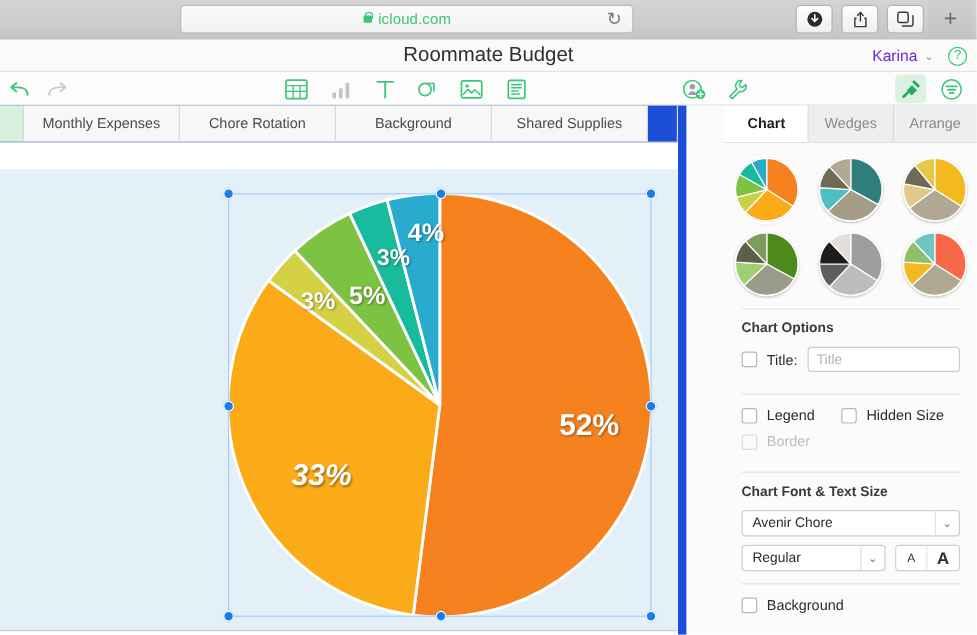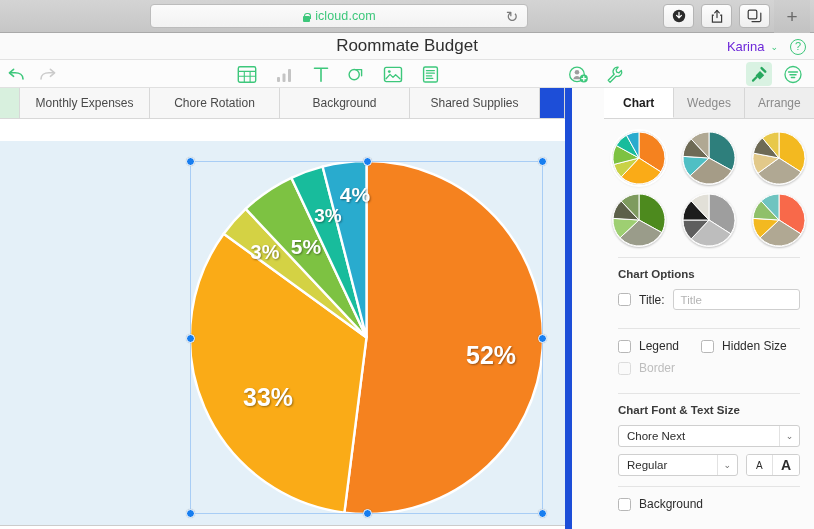--- a/index.html
+++ b/index.html
@@ -17,21 +17,21 @@
     position: absolute; left: 0; top: 0; width: 814px; height: 33px;
     background: linear-gradient(#d4d4d4, #c6c6c6);
     border-bottom: 1px solid #a9a9a9;
   }
   .url-field {
     position: absolute; left: 150px; top: 4px; width: 378px; height: 24px;
     background: linear-gradient(#fbfbfb,#f2f2f2);
     border: 1px solid #bcbcbc; border-radius: 4px;
     display: flex; align-items: center; justify-content: center;
   }
-  .url-inner { display: flex; align-items: flex-end; gap: 4px; }
+  .url-inner { display: flex; align-items: flex-start; gap: 4px; }
   .lock-ico { width: 9px; height: 11px; position: relative; }
   .lock-ico::before {
     content: ""; position: absolute; left: 1px; top: 4px; width: 7px; height: 6px;
     background: #3dc77b; border-radius: 1px;
   }
   .lock-ico::after {
     content: ""; position: absolute; left: 2.2px; top: 0.5px; width: 4.5px; height: 5px;
     border: 1.5px solid #3dc77b; border-bottom: none;
     border-radius: 3px 3px 0 0;
   }
@@ -338,21 +338,21 @@
       <svg id="pie-svg" width="353" height="353" viewBox="0 0 353 353">
           <path d="M 176.5 176.5 L 176.5 0 A 176.5 176.5 0 1 1 154.37868427590027 351.60824478200533 Z" fill="#F5821F" stroke="#ffffff" stroke-width="2.4"></path>
           <path d="M 176.5 176.5 L 154.37868427590027 351.60824478200533 A 176.5 176.5 0 0 1 33.70850049282183 72.75590297037846 Z" fill="#FAAB17" stroke="#ffffff" stroke-width="2.4"></path>
           <path d="M 176.5 176.5 L 33.70850049282183 72.75590297037846 A 176.5 176.5 0 0 1 55.67743580358646 47.837037260120866 Z" fill="#D4D244" stroke="#ffffff" stroke-width="2.4"></path>
           <path d="M 176.5 176.5 L 55.67743580358646 47.837037260120866 A 176.5 176.5 0 0 1 101.34995503876476 16.798025239747517 Z" fill="#7DC242" stroke="#ffffff" stroke-width="2.4"></path>
           <path d="M 176.5 176.5 L 101.34995503876476 16.798025239747517 A 176.5 176.5 0 0 1 132.6062349154032 5.545072060796599 Z" fill="#18BC9C" stroke="#ffffff" stroke-width="2.4"></path>
           <path d="M 176.5 176.5 L 132.6062349154032 5.545072060796599 A 176.5 176.5 0 0 1 176.5000000000001 0 Z" fill="#29ABCE" stroke="#ffffff" stroke-width="2.4"></path>
         </svg>
       <div id="pie-labels">
           <div class="pie-label" style="left: 301px; top: 194px; font-size: 25px;">52%</div>
-          <div class="pie-label" style="left: 78px; top: 236px; font-size: 25px;">33%</div>
+          <div class="pie-label" style="left: 78px; top: 236px; font-size: 25px; font-style: italic;">33%</div>
           <div class="pie-label" style="left: 75px; top: 91px; font-size: 20px;">3%</div>
           <div class="pie-label" style="left: 116px; top: 86px; font-size: 21px;">5%</div>
           <div class="pie-label" style="left: 138px; top: 55px; font-size: 19px;">3%</div>
           <div class="pie-label" style="left: 165px; top: 34px; font-size: 21px;">4%</div>
         </div>
     </div>
     <div class="sel-box">
       <span class="handle h-tl"></span>
       <span class="handle h-tc"></span>
       <span class="handle h-tr"></span>
@@ -443,21 +443,21 @@
         <span class="cb dim"></span>
         <span class="lbl dim">Border</span>
       </div>
     </div>
 
     <div class="divider"></div>
 
     <div class="sec">
       <div class="sec-title">Chart Font &amp; Text Size</div>
       <div class="select">
-        <span class="sv">Chore Next</span>
+        <span class="sv">Avenir Chore</span>
         <span class="arrow">⌄</span>
       </div>
       <div class="font-row">
         <div class="select" style="width:128px">
           <span class="sv">Regular</span>
           <span class="arrow">⌄</span>
         </div>
         <div class="size-btns">
           <div class="size-btn sm-a">A</div>
           <div class="size-btn lg-a">A</div>

